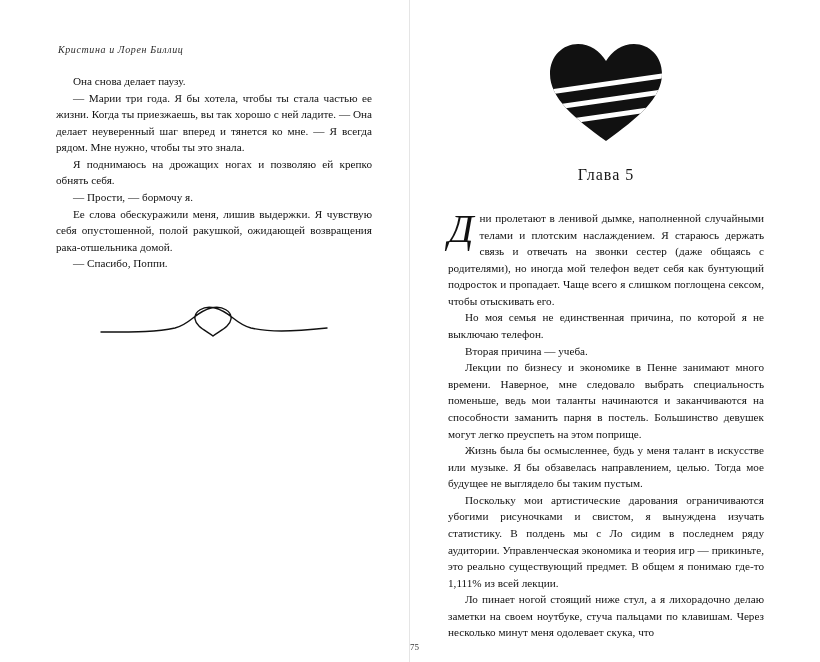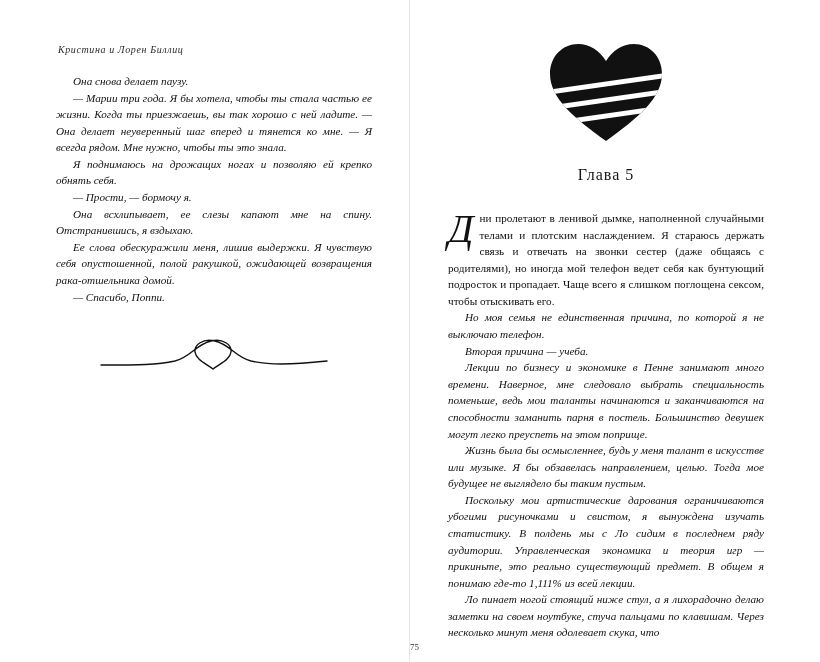--- a/index.html
+++ b/index.html
@@ -55,21 +55,20 @@
     font-size: 11.2px;
     line-height: 1.48;
     text-align: justify;
     text-justify: inter-word;
     color: #111;
     hyphens: manual;
   }
   .body-text p {
     margin: 0;
     text-indent: 17px;
-    font-style: italic;
   }
   .ornament {
     margin-top: 26px;
     display: flex;
     justify-content: center;
     align-items: center;
   }
   
   .chapter-mark {
     display: flex;
@@ -121,21 +120,20 @@
 
   <div class="page page-left">
     <div class="left-col-inner">
       <div class="running-head">Кристина и Лорен Биллиц</div>
 
       <div class="body-text">
         <p>Она снова делает паузу.</p>
         <p>— Марии три года. Я бы хотела, чтобы ты стала частью ее жизни. Когда ты приезжаешь, вы так хорошо с ней ладите. — Она делает неуверенный шаг вперед и тянется ко мне. — Я всегда рядом. Мне нужно, чтобы ты это знала.</p>
         <p>Я поднимаюсь на дрожащих ногах и позволяю ей крепко обнять себя.</p>
         <p>— Прости, — бормочу я.</p>
-        <p>Она всхлипывает, ее слезы капают мне на спину. Отстранившись, я вздыхаю.</p>
         <p>Ее слова обескуражили меня, лишив выдержки. Я чувствую себя опустошенной, полой ракушкой, ожидающей возвращения рака-отшельника домой.</p>
         <p>— Спасибо, Поппи.</p>
       </div>
 
       <div class="ornament">
         <svg width="230" height="48" viewBox="0 0 230 48" fill="none" aria-hidden="true">
           <path d="M2 34 C 40 34, 58 34, 76 30
                    C 92 26, 96 14, 112 10
                    C 124 7, 133 14, 132 21
                    C 131 29, 120 33, 114 38

